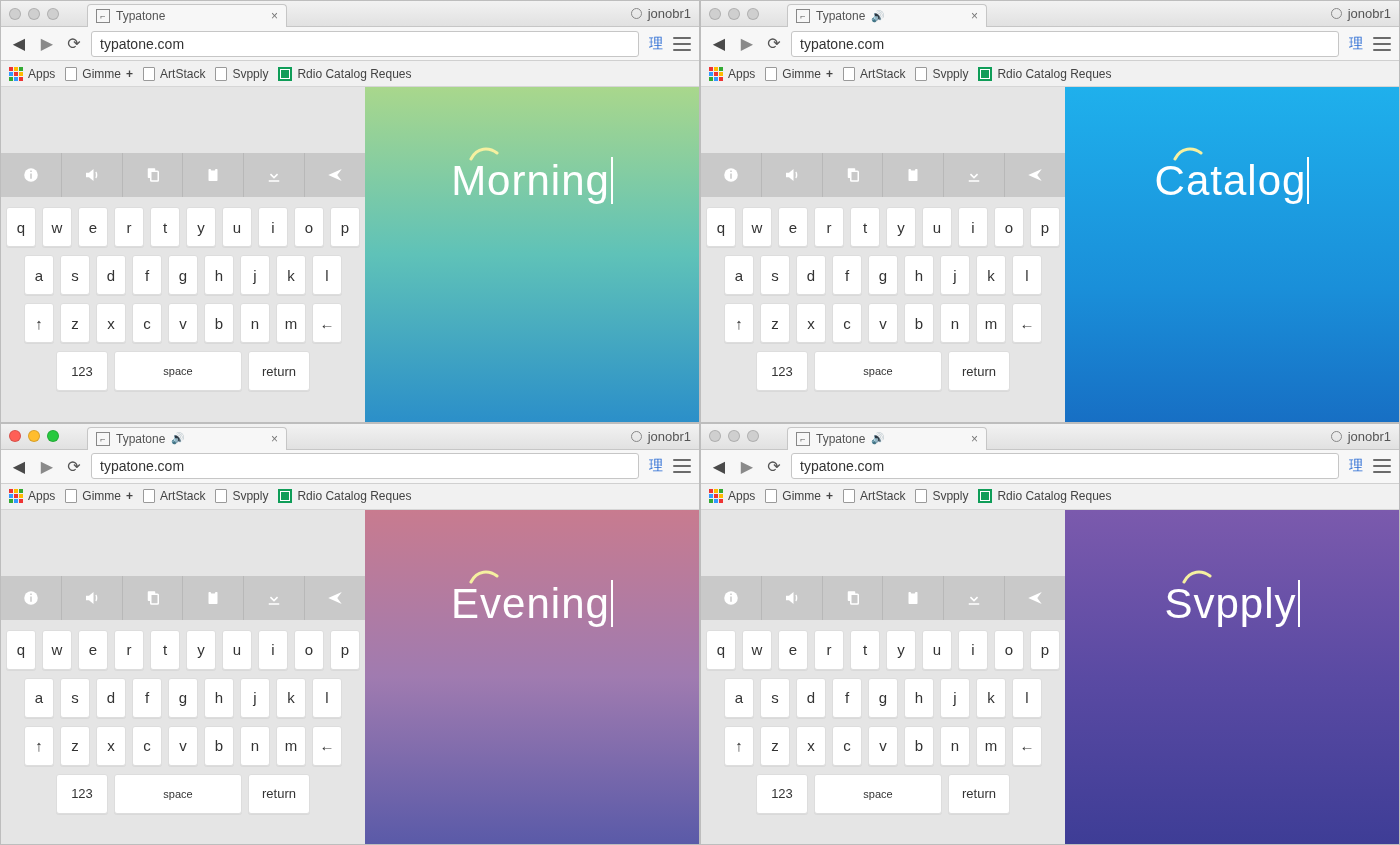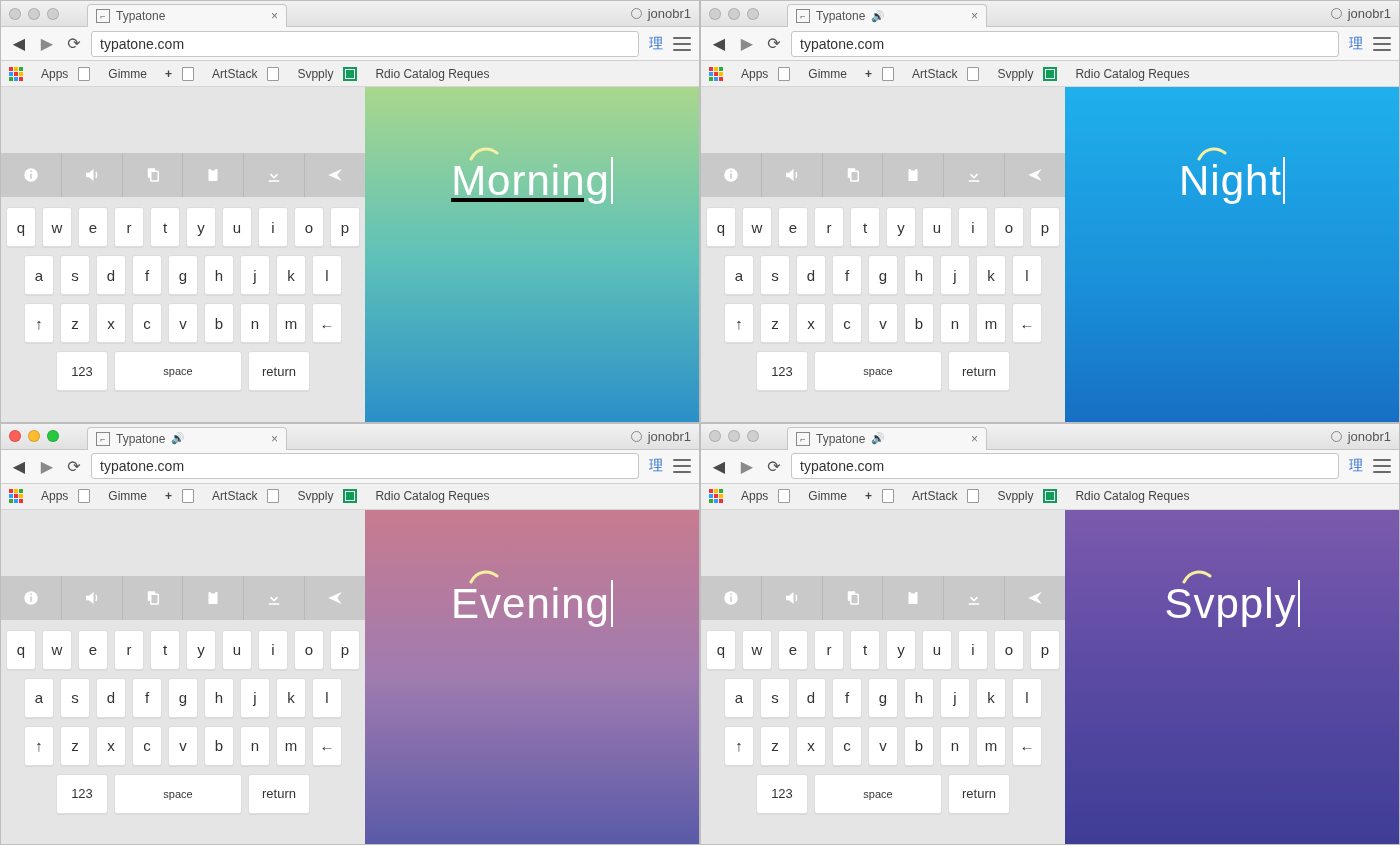--- a/index.html
+++ b/index.html
@@ -21,21 +21,21 @@
 .profile::before { content:""; width:9px; height:9px; border: 1.5px solid #888; border-radius:50%; display:inline-block;}
 .toolbar { height: 34px; background: #f7f7f7; display: flex; align-items: center; padding: 0 8px; gap: 8px; border-bottom: 1px solid #d0d0d0; }
 .navbtn { width: 20px; height: 20px; display:flex; align-items:center; justify-content:center; color:#8a8a8a; }
 .navbtn.enabled { color:#4a4a4a; }
 .reload { width:18px; height:18px; display:flex; align-items:center; justify-content:center; color:#555;}
 .omnibox { flex: 1; height: 26px; background: #fff; border: 1px solid #c6c6c6; border-radius: 3px; display: flex; align-items: center; padding: 0 8px; font-size: 14px; color: #333; }
 .ime { width: 18px; height: 18px; display:flex; align-items:center; justify-content:center; color:#2b6cd4; font-size:14px; font-family: serif;}
 .hamburger { width:18px; height:14px; display:flex; flex-direction:column; justify-content:space-between;}
 .hamburger span{height:2px; background:#6b6b6b; border-radius:1px;}
 .bookmarks { height: 26px; background: #f1f1f1; display: flex; align-items: center; padding: 0 8px; gap: 10px; border-bottom: 1px solid #d6d6d6; font-size: 12px; color: #444; }
-.bm { display:flex; align-items:center; gap:18px; white-space:nowrap;}
+.bm { display:flex; align-items:center; gap:5px; white-space:nowrap;}
 .bm .doc { width:12px; height:14px; border:1px solid #9a9a9a; border-radius:1px; display:inline-block; background:#fff;}
 .apps-ic { width:14px; height:14px; display:grid; grid-template-columns:repeat(3,1fr); grid-template-rows:repeat(3,1fr); gap:1px;}
 .apps-ic span{width:100%; height:100%;}
 .apps-ic span:nth-child(1){background:#e33;}
 .apps-ic span:nth-child(2){background:#fb0;}
 .apps-ic span:nth-child(3){background:#3a3;}
 .apps-ic span:nth-child(4){background:#39f;}
 .apps-ic span:nth-child(5){background:#e33;}
 .apps-ic span:nth-child(6){background:#fb0;}
 .apps-ic span:nth-child(7){background:#3a3;}
@@ -54,21 +54,21 @@
 .krow { display:flex; gap:6px; }
 .key { width:30px; height:40px; background:#fff; border:1px solid #ddd; border-radius:3px; display:flex; align-items:center; justify-content:center; font-size:15px; color:#333; box-shadow: 0 1px 0 rgba(0,0,0,0.05);}
 .key.wide { width:52px; font-size:13px;}
 .key.space { width:128px; font-size:11px;}
 .key.ret { width:62px; font-size:13px;}
 .canvas { flex: 1; display:flex; align-items:flex-start; justify-content:center; padding-top: 70px; position:relative;}
 .canvas .word { color:#fff; font-size:42px; font-weight:400; letter-spacing:1px; position:relative;}
 .cursor{ border-right: 2px solid #fff; padding-right:1px; animation: none;}
 .accent { position:absolute; width:30px; height:14px; }
 
-.g-morning { background: linear-gradient(180deg, #a9d78c 0%, #5fc2b8 50%, #2b8fc9 100%); text-decoration: underline; }
+.g-morning { background: linear-gradient(180deg, #a9d78c 0%, #5fc2b8 50%, #2b8fc9 100%); }
 .g-midday  { background: linear-gradient(180deg, #1fb0ec 0%, #1a8fd9 60%, #176fc4 100%); }
 .g-evening { background: linear-gradient(180deg, #c87b8f 0%, #a07bb0 50%, #5a5aa8 100%); }
 .g-night   { background: linear-gradient(180deg, #7b5aad 0%, #5a4aa3 50%, #3e3d96 100%); }
 </style>
 </head>
 <body>
 
 <div class="grid" id="grid">
     <div class="window">
   <div class="titlebar">
@@ -372,21 +372,21 @@
           <div class="key space">space</div>
           <div class="key ret">return</div>
         </div>
       </div>
     </div>
     <div class="canvas g-midday">
       <div class="word">
         <svg class="accent" viewBox="0 0 30 14" style="top:-10px; left:18px;">
               <path d="M2 12 C 8 0, 20 0, 28 6" fill="none" stroke="#f5f0a0" stroke-width="3" stroke-linecap="round"></path>
             </svg>
-        <span class="cursor">Night</span>
+        <span class="cursor">Catalog</span>
       </div>
     </div>
   </div>
     </div>
     <div class="window">
   <div class="titlebar">
     <div class="traffic">
       <div class="dot red"></div>
       <div class="dot yellow"></div>
       <div class="dot green"></div>

